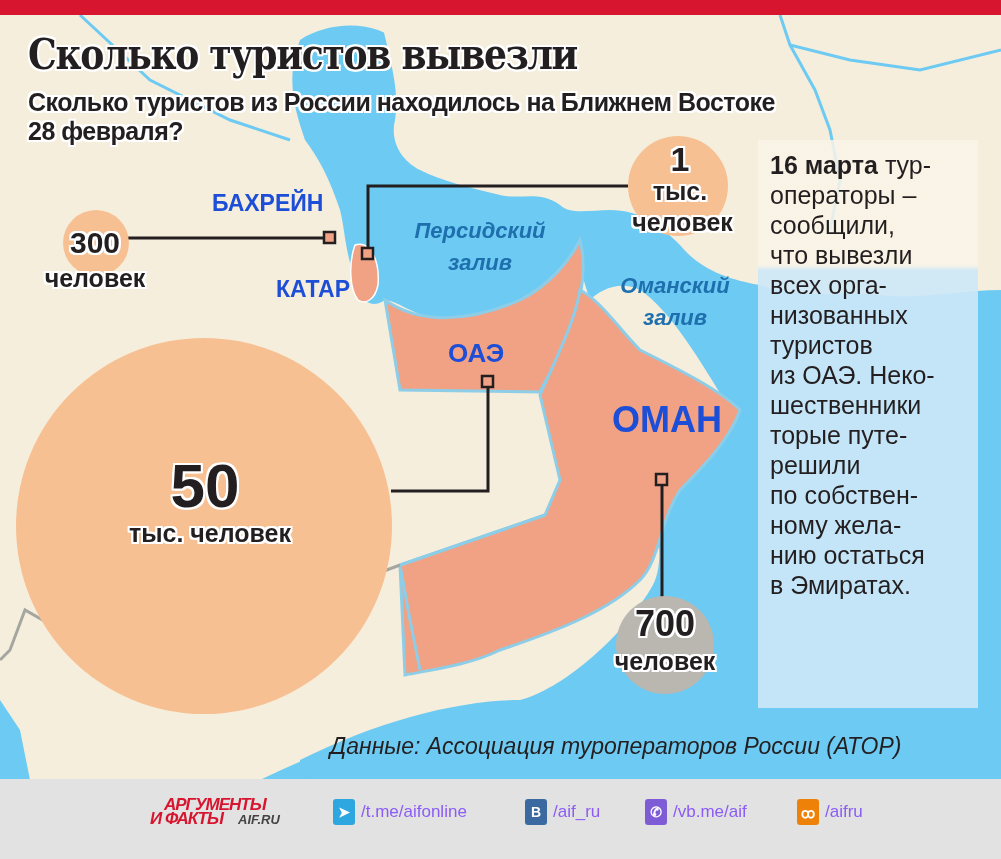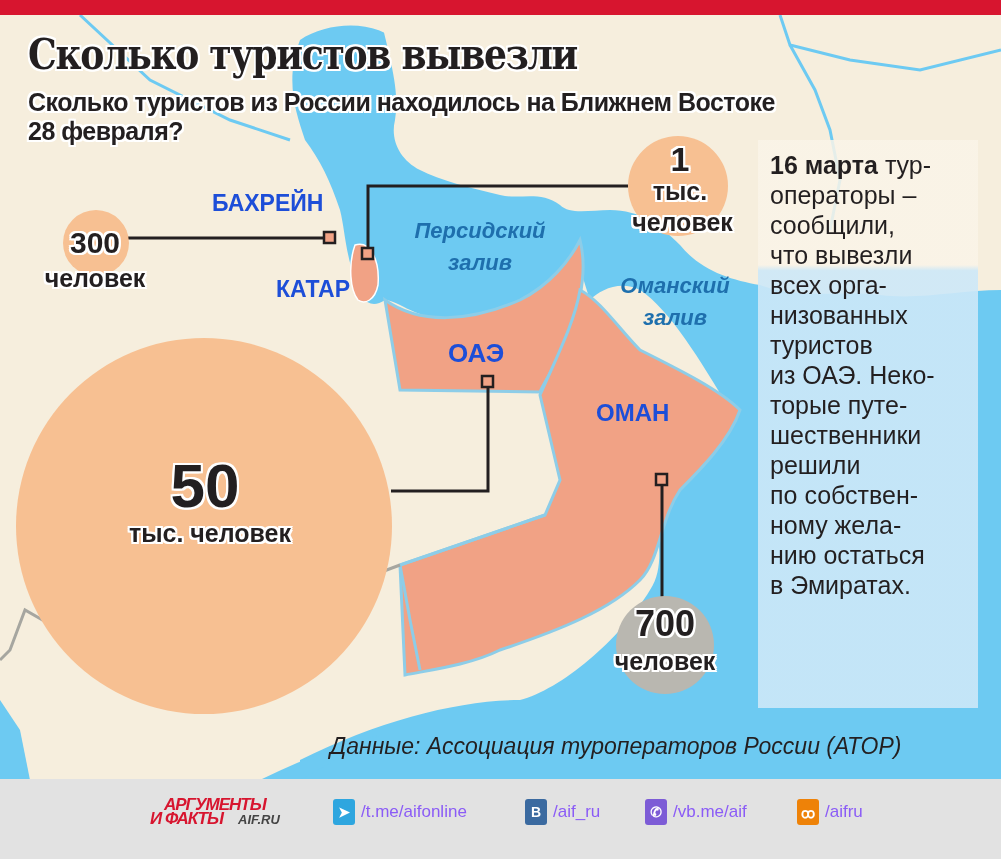--- a/index.html
+++ b/index.html
@@ -88,42 +88,42 @@
 <div class="num halo" style="left:130px;top:450px;width:150px;font-size:62px;">50</div>
 <div class="num halo" style="left:90px;top:519px;width:240px;font-size:25px;">тыс. человек</div>
 
 <div class="bubble" style="left:616px;top:596px;width:98px;height:98px;background:#b9b7b0;"></div>
 <div class="num halo" style="left:610px;top:603px;width:110px;font-size:36px;">700</div>
 <div class="num halo" style="left:590px;top:647px;width:150px;font-size:25px;">человек</div>
 
 <div class="lbl" style="left:212px;top:190px;font-size:23px;">БАХРЕЙН</div>
 <div class="lbl" style="left:276px;top:276px;font-size:23px;">КАТАР</div>
 <div class="lbl" style="left:448px;top:338px;font-size:26px;">ОАЭ</div>
-<div class="lbl" style="left:596px;top:399px;font-size:24px;">ОМАН</div>
+<div class="lbl" style="left:612px;top:399px;font-size:36px;">ОМАН</div>
 
 <div class="sea" style="left:390px;top:215px;width:180px;">
   <div>Персидский</div>
   <div>залив</div>
 </div>
 <div class="sea" style="left:600px;top:270px;width:150px;">
   <div>Оманский</div>
   <div>залив</div>
 </div>
 
 <div class="note">
   <div><b>16 марта</b> <span>тур-</span></div>
   <div>операторы –</div>
   <div>сообщили,</div>
   <div>что вывезли</div>
   <div>всех орга-</div>
   <div>низованных</div>
   <div>туристов</div>
   <div>из ОАЭ. Неко-</div>
+  <div>шественники</div>
   <div>торые путе-</div>
-  <div>шественники</div>
   <div>решили</div>
   <div>по собствен-</div>
   <div>ному жела-</div>
   <div>нию остаться</div>
   <div>в Эмиратах.</div>
 </div>
 
 <div class="source">Данные: Ассоциация туроператоров России (АТОР)</div>
 
 <div class="footer"></div>

